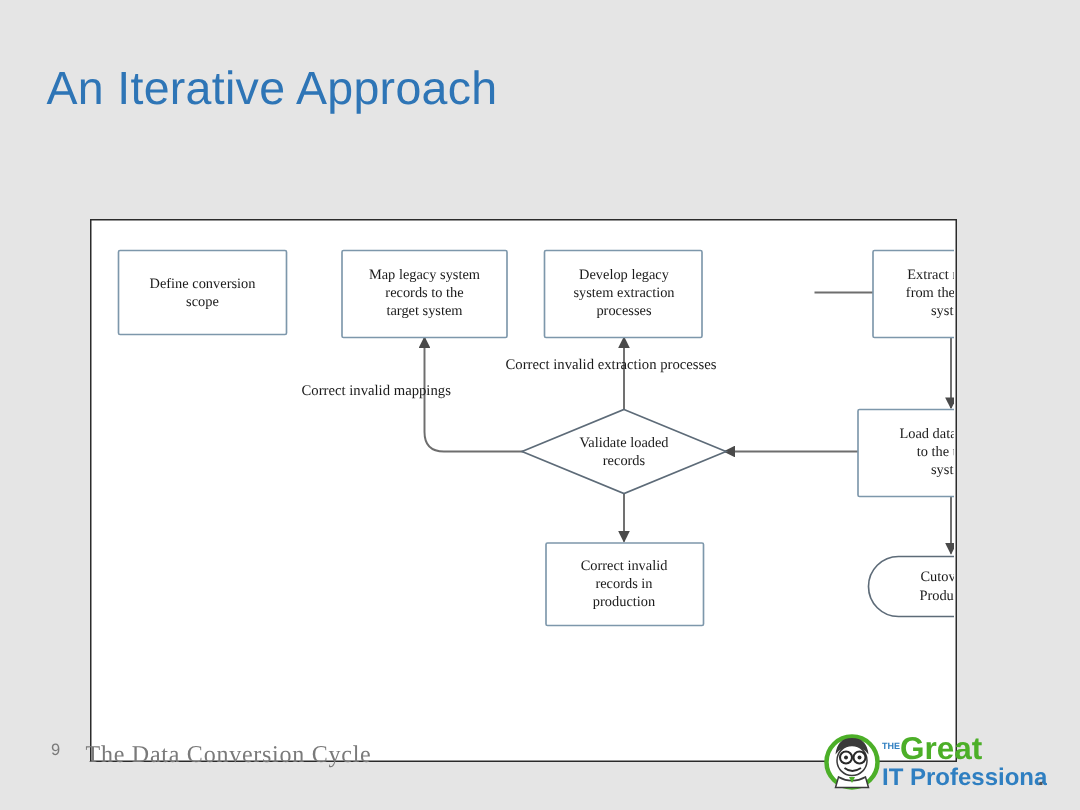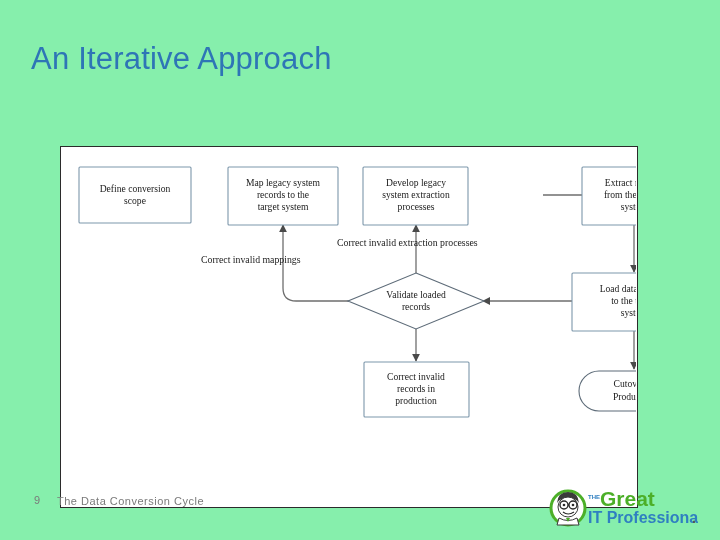--- a/index.html
+++ b/index.html
@@ -4,21 +4,21 @@
 <style>
   html, body {
     margin: 0;
     padding: 0;
     background: #ffffff;
   }
   #slide {
     position: relative;
     width: 720px;
     height: 540px;
-    background: #86efac;
+    background: #e5e5e5;
     overflow: hidden;
     font-family: "Liberation Sans", sans-serif;
   }
   #slide-title {
     position: absolute;
     left: 31px;
     top: 41px;
     font-family: "Liberation Sans", sans-serif;
     font-size: 31px;
     font-weight: normal;
@@ -76,22 +76,22 @@
     left: 34px;
     top: 494px;
     font-family: "Liberation Sans", sans-serif;
     font-size: 11px;
     color: #7a7a7a;
   }
   #footer-text {
     position: absolute;
     left: 57px;
     top: 495px;
-    font-family: Liberation Sans, sans-serif;
-    font-size: 11px;
+    font-family: Liberation Serif, serif;
+    font-size: 16px;
     letter-spacing: 0.5px;
     color: #7a7a7a;
     white-space: nowrap;
   }
   #logo {
     position: absolute;
     left: 548px;
     top: 485px;
     width: 150px;
     height: 48px;

